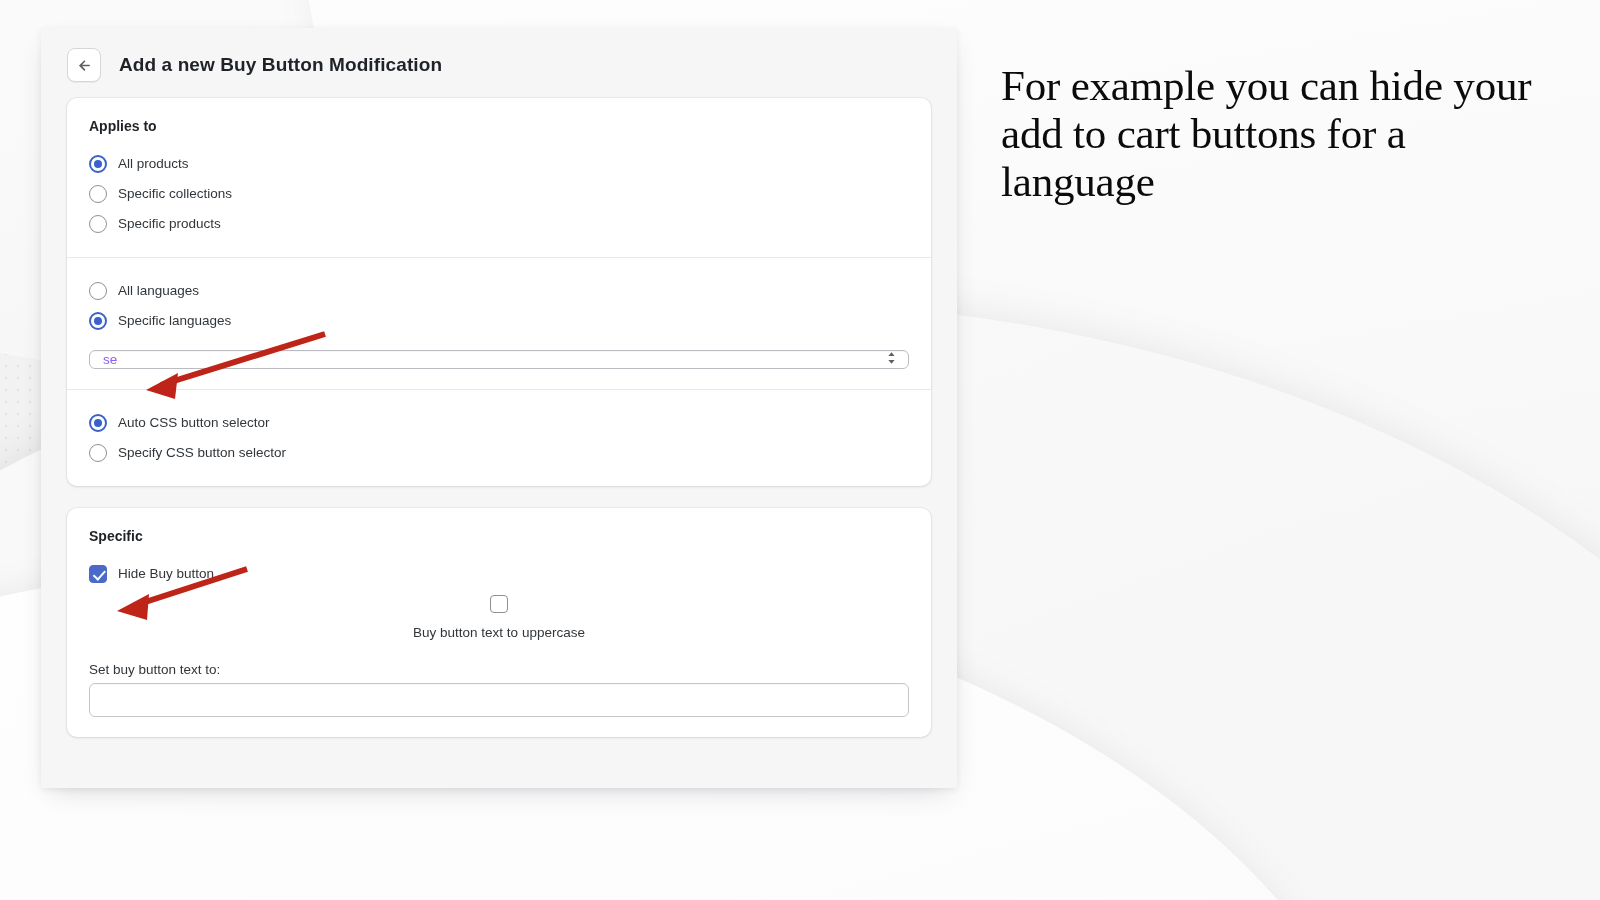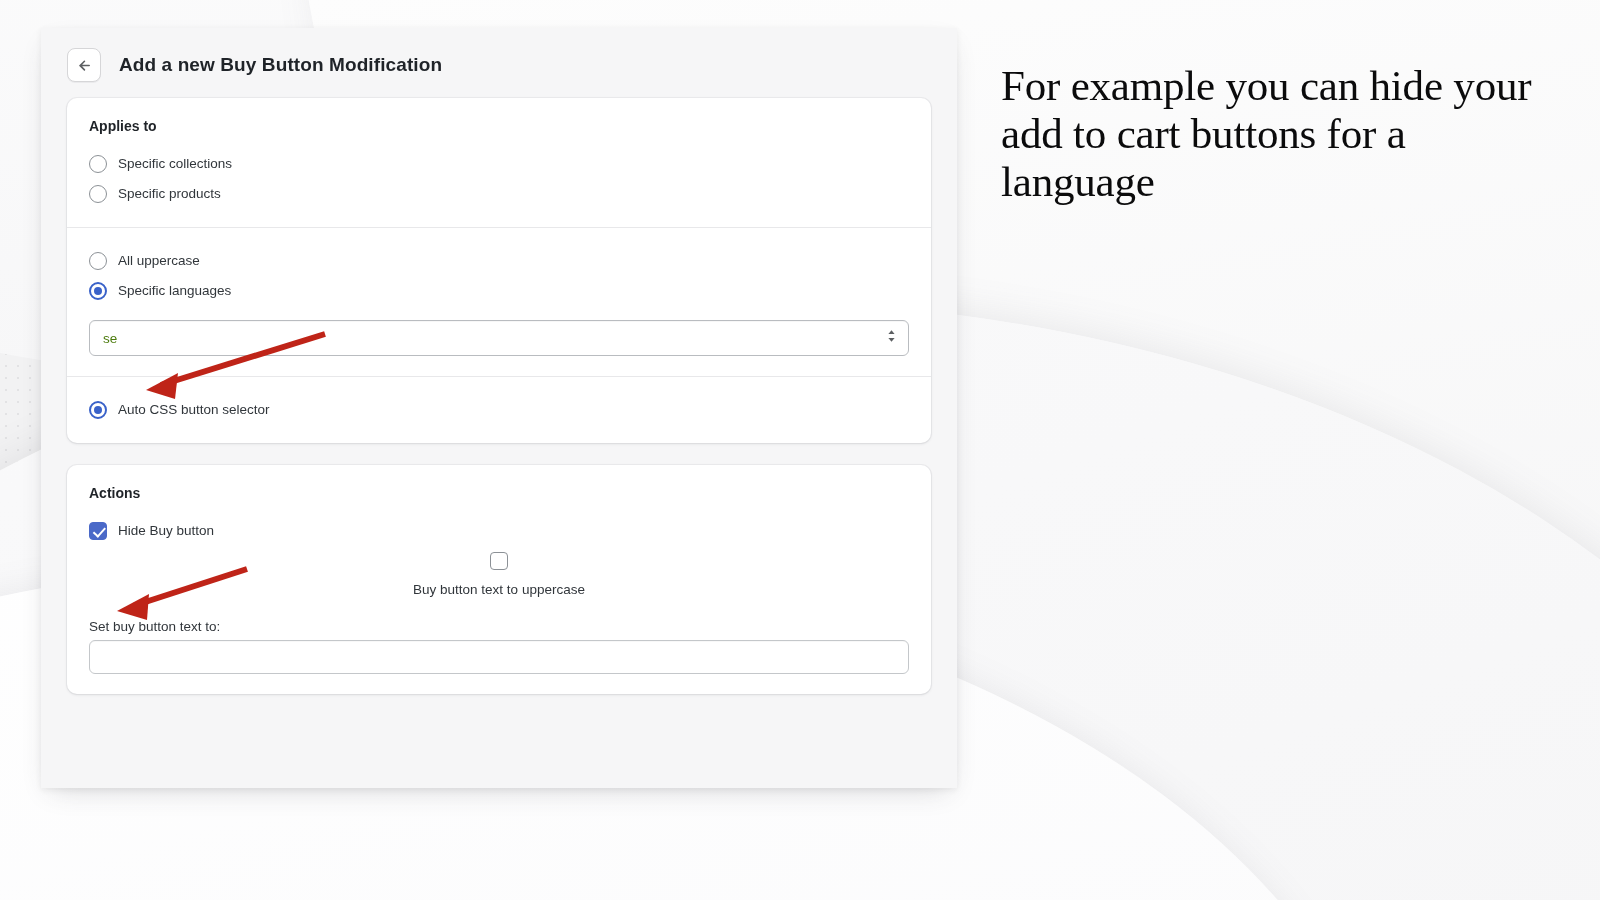--- a/index.html
+++ b/index.html
@@ -167,26 +167,26 @@
   .field-group { margin-top: 16px; }
   .field-label {
     display: block;
     font-size: 13.5px;
     color: #31363b;
     margin-bottom: 6px;
   }
   .select-wrap { position: relative; }
   .select-box {
     width: 100%;
-    height: 36px;
+    height: 19px;
     border: 1px solid #b9bcc0;
     border-radius: 6px;
     background: #fff;
     font-size: 13.5px;
-    color: #4d7c0f;
+    color: #8b5cf6;
     padding: 0 34px 0 13px;
     display: flex;
     align-items: center;
     box-shadow: inset 0 1px 0 rgba(22,29,37,.035);
     cursor: pointer;
   }
   .select-arrows {
     position: absolute;
     right: 12px; top: 50%;
     transform: translateY(-50%);
@@ -248,33 +248,37 @@
       </div>
       <div class="page-title">Add a new Buy Button Modification</div>
     </div>
 
     <div class="card">
 
       <div class="card-section">
         <div class="section-heading">Applies to</div>
 
         <div class="choice">
+          <span class="radio checked"></span>
+          <span class="choice-label">All products</span>
+        </div>
+        <div class="choice">
           <span class="radio"></span>
           <span class="choice-label">Specific collections</span>
         </div>
         <div class="choice">
           <span class="radio"></span>
           <span class="choice-label">Specific products</span>
         </div>
       </div>
 
       <div class="card-section">
         <div class="choice">
           <span class="radio"></span>
-          <span class="choice-label">All uppercase</span>
+          <span class="choice-label">All languages</span>
         </div>
         <div class="choice">
           <span class="radio checked"></span>
           <span class="choice-label">Specific languages</span>
         </div>
 
         <div class="field-group">
           <div class="select-wrap">
             <div class="select-box">se</div>
             <span class="select-arrows">
@@ -285,27 +289,31 @@
             </span>
           </div>
         </div>
       </div>
 
       <div class="card-section">
         <div class="choice">
           <span class="radio checked"></span>
           <span class="choice-label">Auto CSS button selector</span>
         </div>
+        <div class="choice">
+          <span class="radio"></span>
+          <span class="choice-label">Specify CSS button selector</span>
+        </div>
       </div>
 
     </div>
 
     <div class="card">
       <div class="card-section">
-        <div class="section-heading">Actions</div>
+        <div class="section-heading">Specific</div>
 
         <div class="choice">
           <span class="checkbox checked"></span>
           <span class="choice-label">Hide Buy button</span>
         </div>
 
         <div class="choice actions-gap">
           <span class="checkbox"></span>
           <span class="choice-label">Buy button text to uppercase</span>
         </div>

